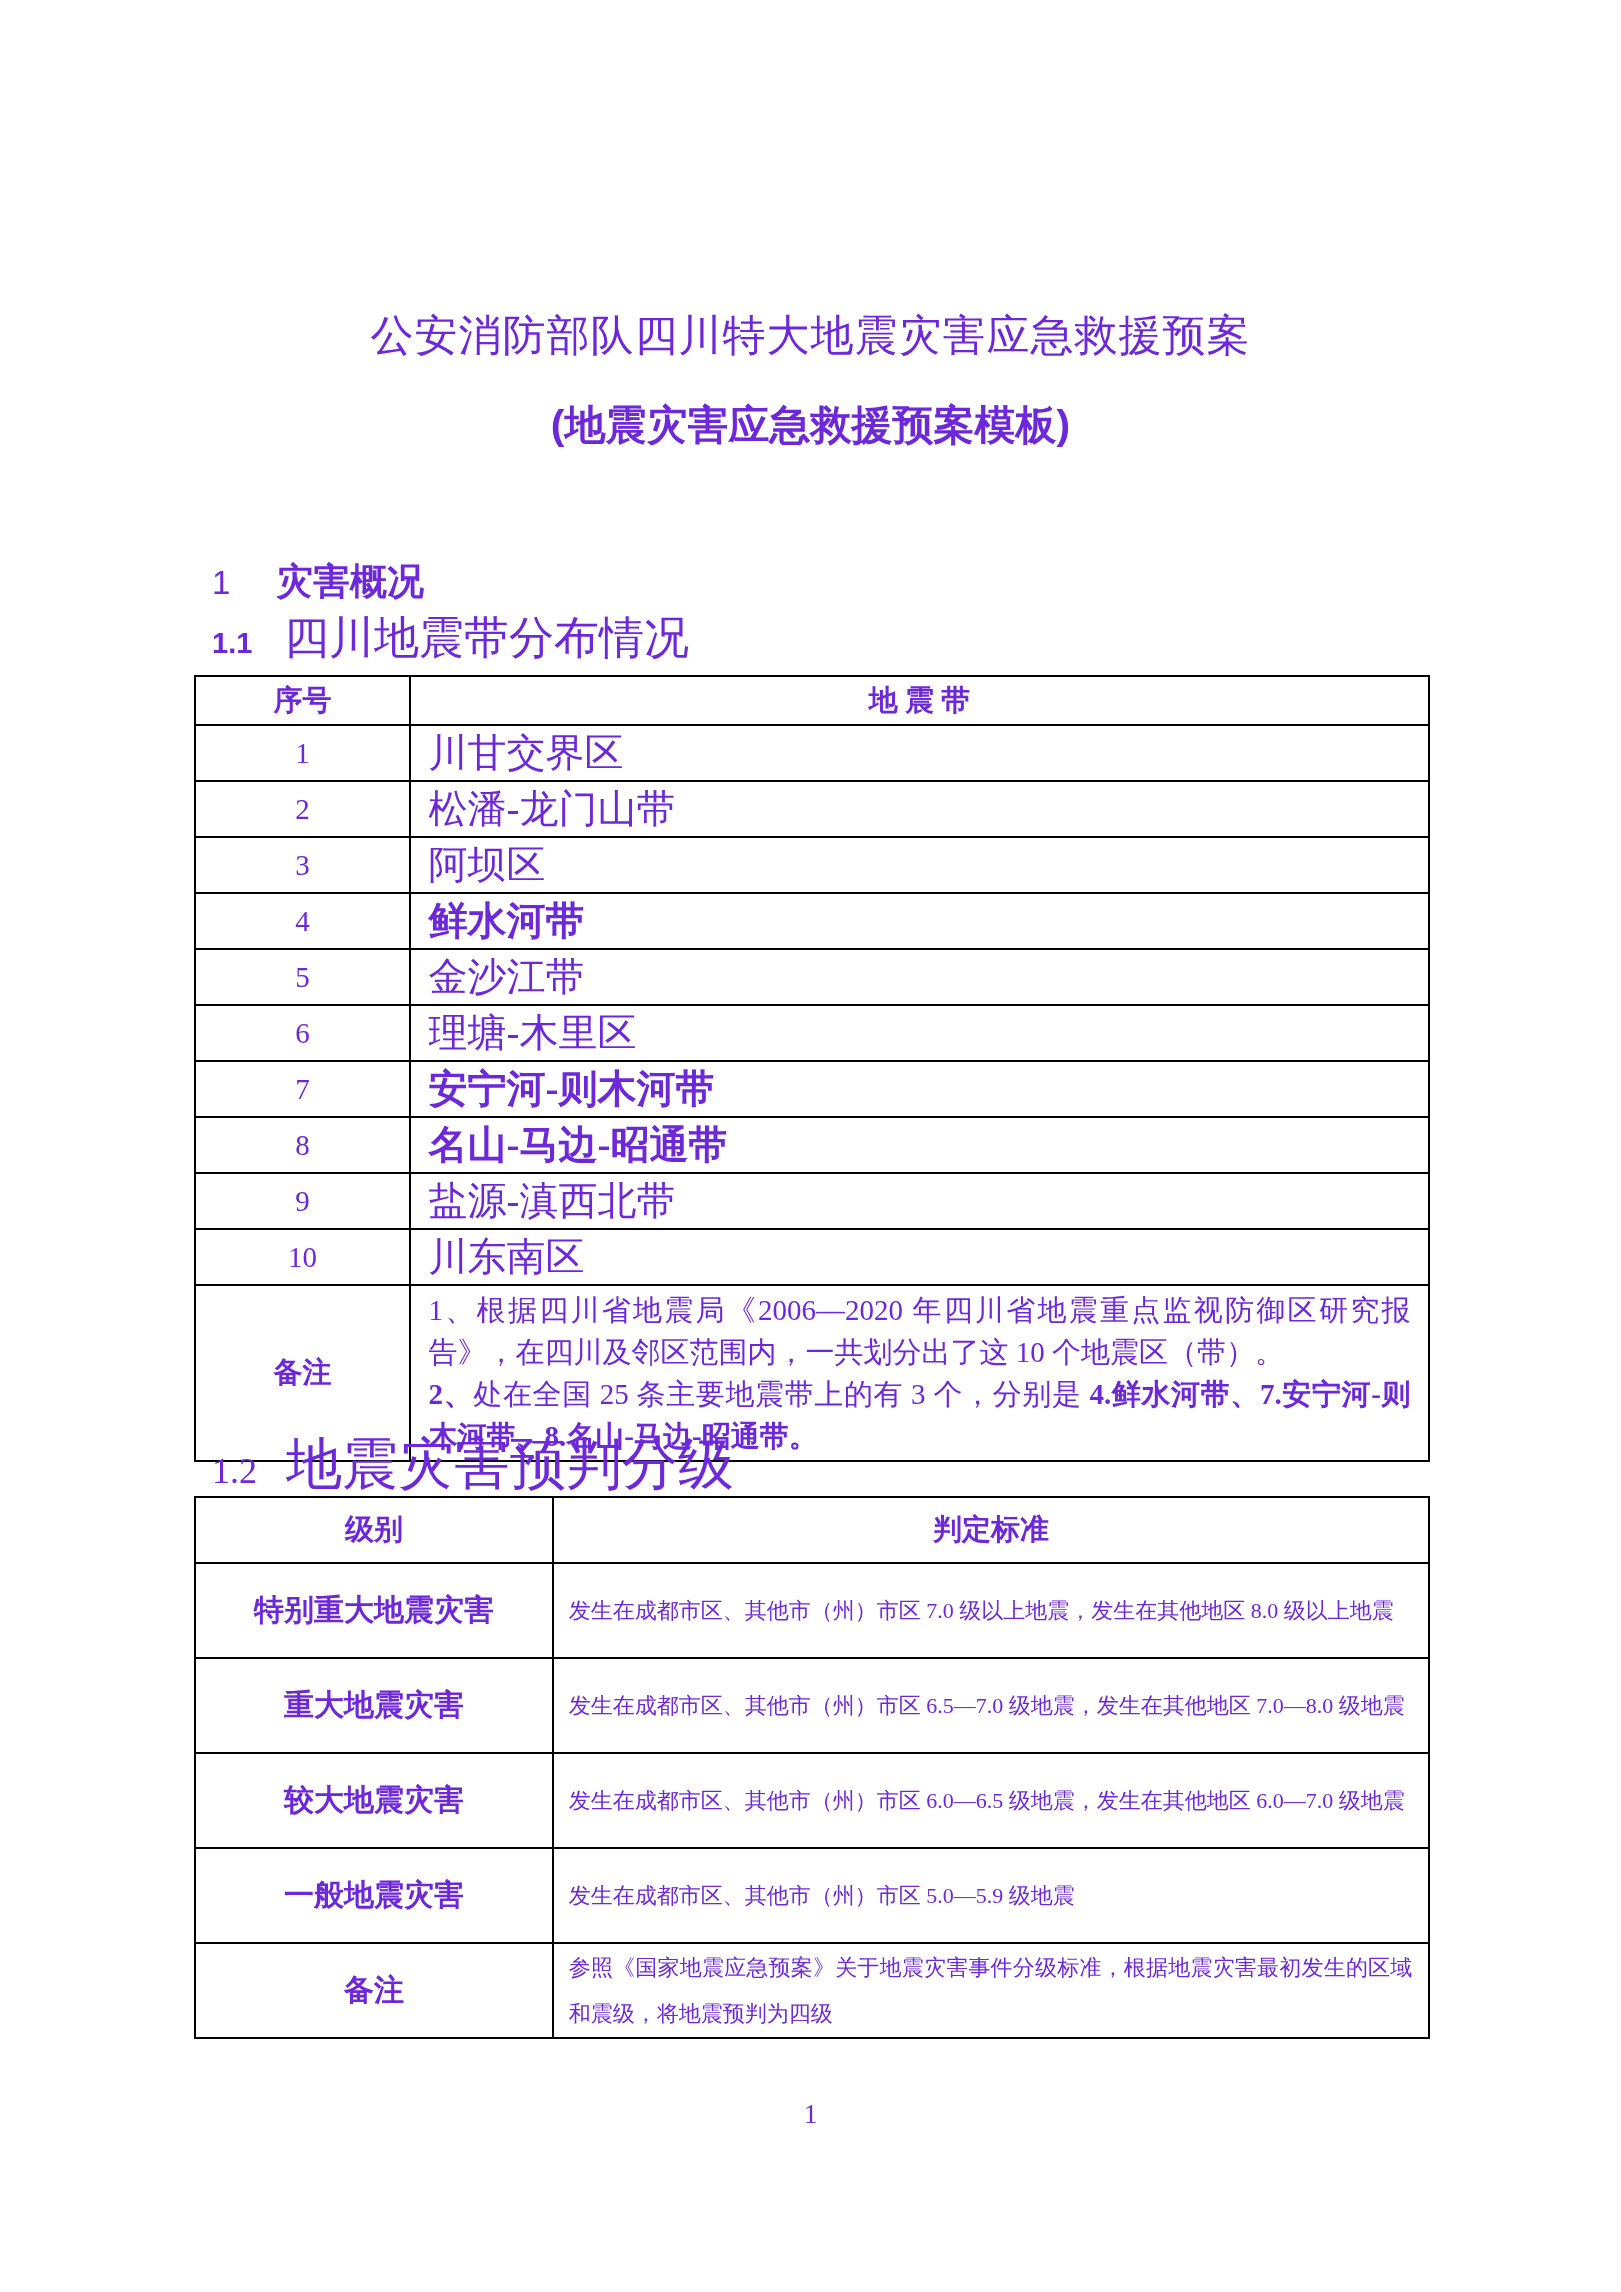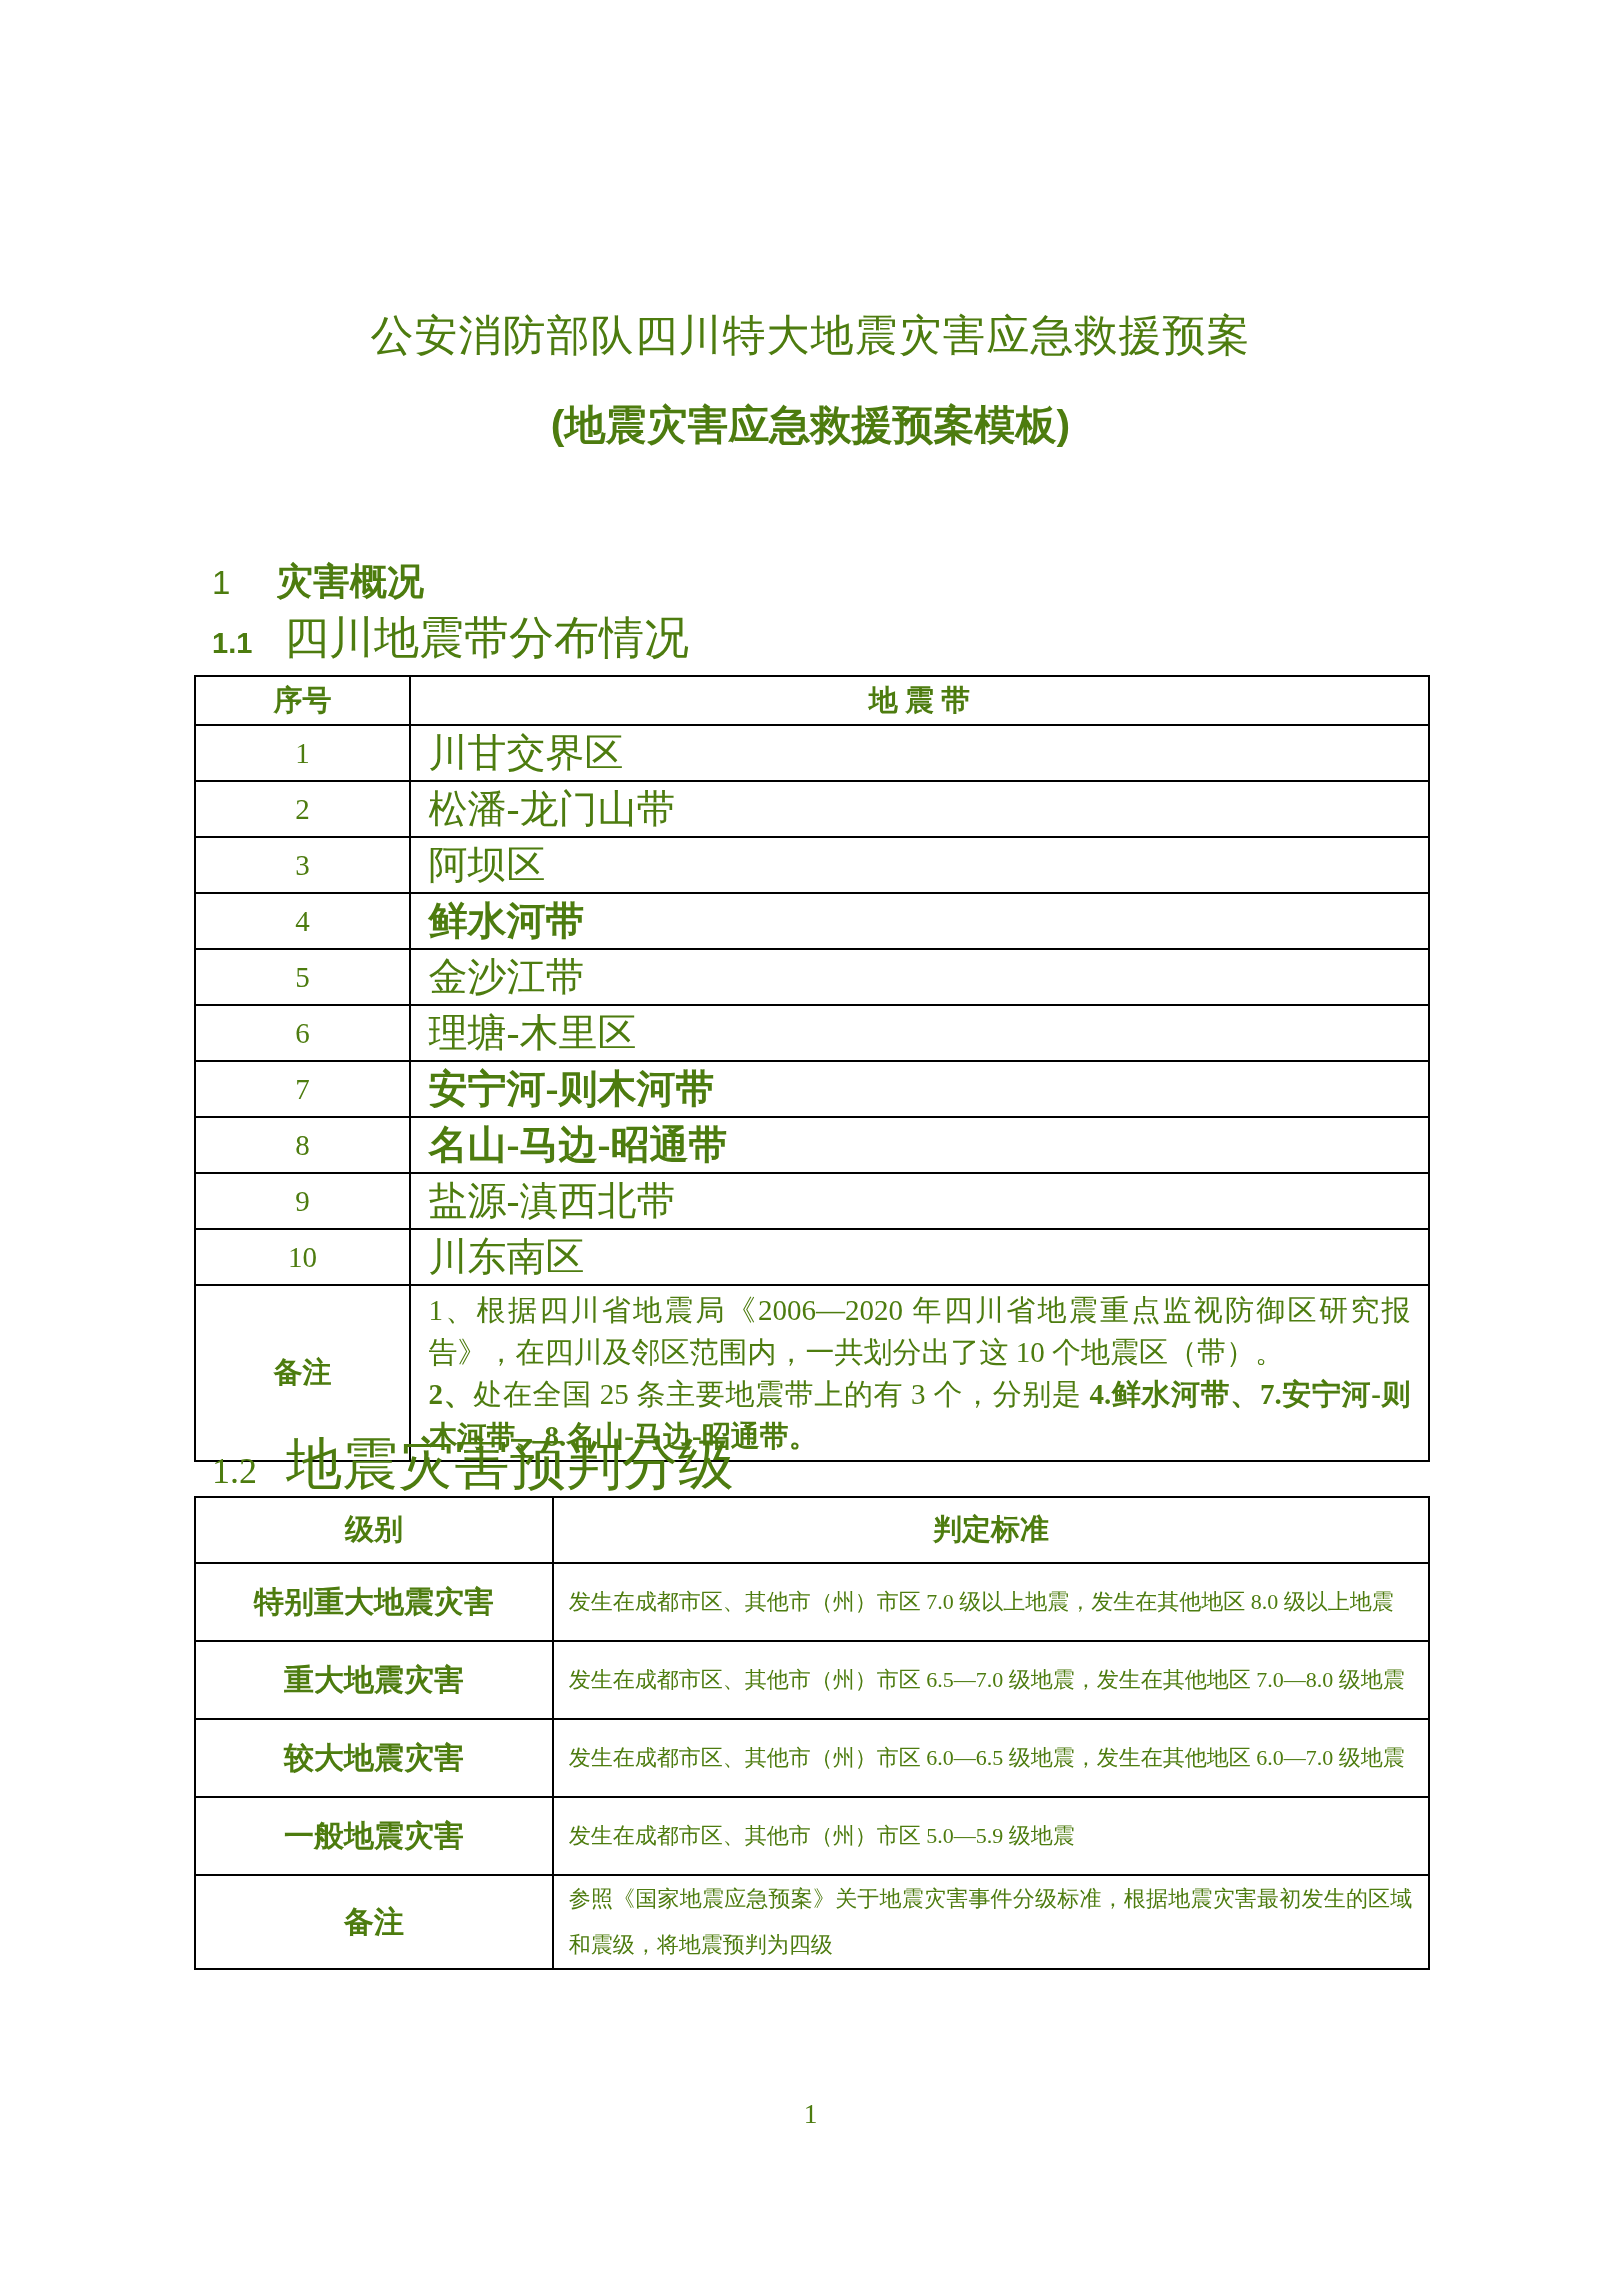--- a/index.html
+++ b/index.html
@@ -1,21 +1,21 @@
 <!DOCTYPE html>
 <html><head>
 <meta charset="utf-8">
 <style>
   html,body{margin:0;padding:0;background:#ffffff;}
   .page{
     position:relative;
     width:1621px;
     height:2293px;
     background:#ffffff;
-    color:#4d7c0f;
+    color:#6d28d9;
     font-family:"Liberation Serif","DejaVu Serif",serif;
     overflow:hidden;
   }
   .b{font-weight:bold;}
 
   
   .doc-title{
     position:absolute; left:0; right:0; top:310px;
     text-align:center;
     font-size:43px; line-height:51px; font-weight:400;
@@ -89,21 +89,21 @@
   #belt-table td.remark-cell{
     padding:2.9px 17.6px; font-size:29px; line-height:42px;
     text-align:justify;
   }
   #belt-table td.remark-cell p{margin:0;}
 
   
   #grade-table{top:1496px;}
   #grade-table col.c1{width:358px;}
   #grade-table thead tr{height:66px;}
-  #grade-table tbody tr{height:78px;}
+  #grade-table tbody tr{height:95px;}
   #grade-table td.level{text-align:center; font-size:30px; font-weight:700;}
   #grade-table td.criteria{
     padding:0 15.7px 0 14.7px; font-size:22px; line-height:46px;
     text-align:justify;
   }
 
   
   .page-number{
     position:absolute; left:0; right:0; top:2099px;
     text-align:center; font-size:27.4px;

